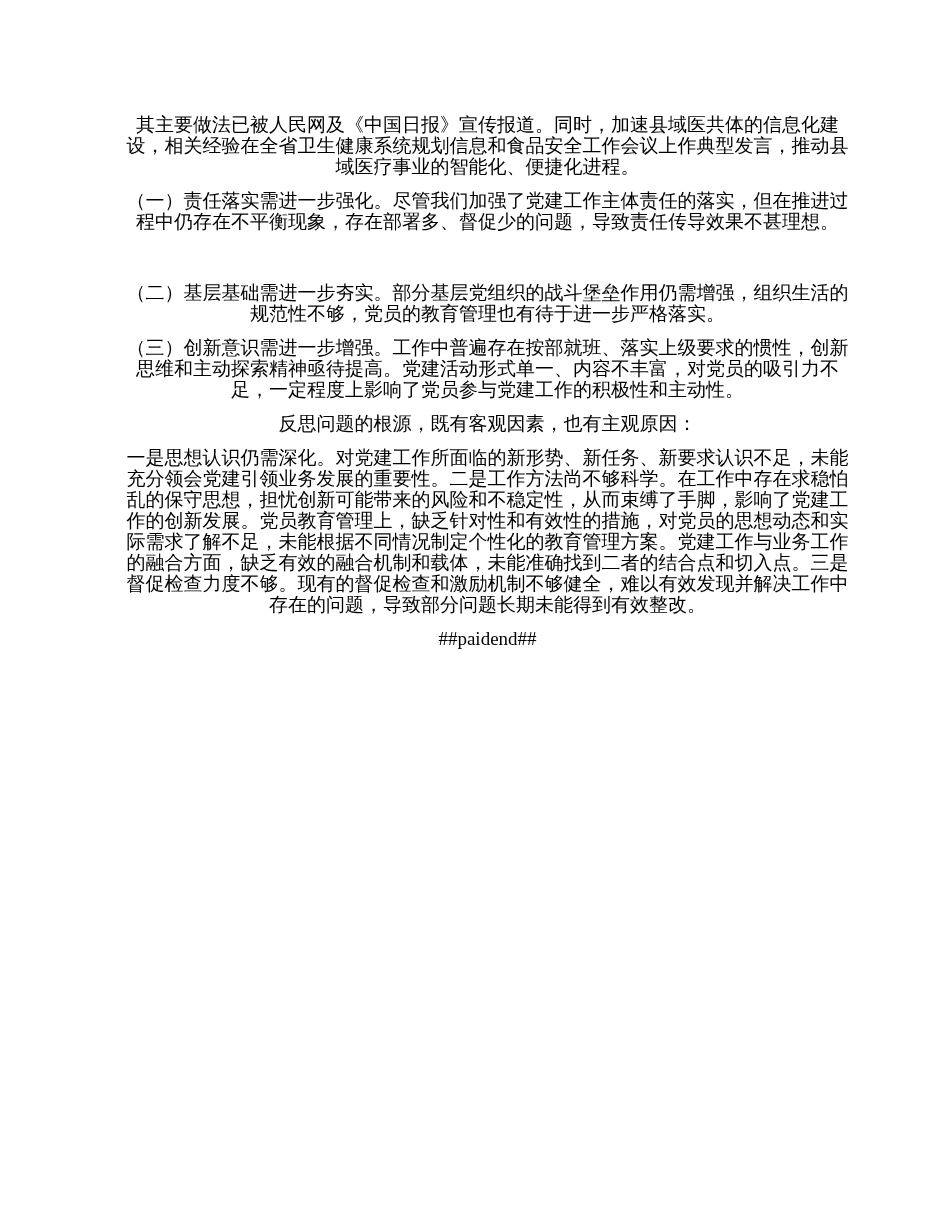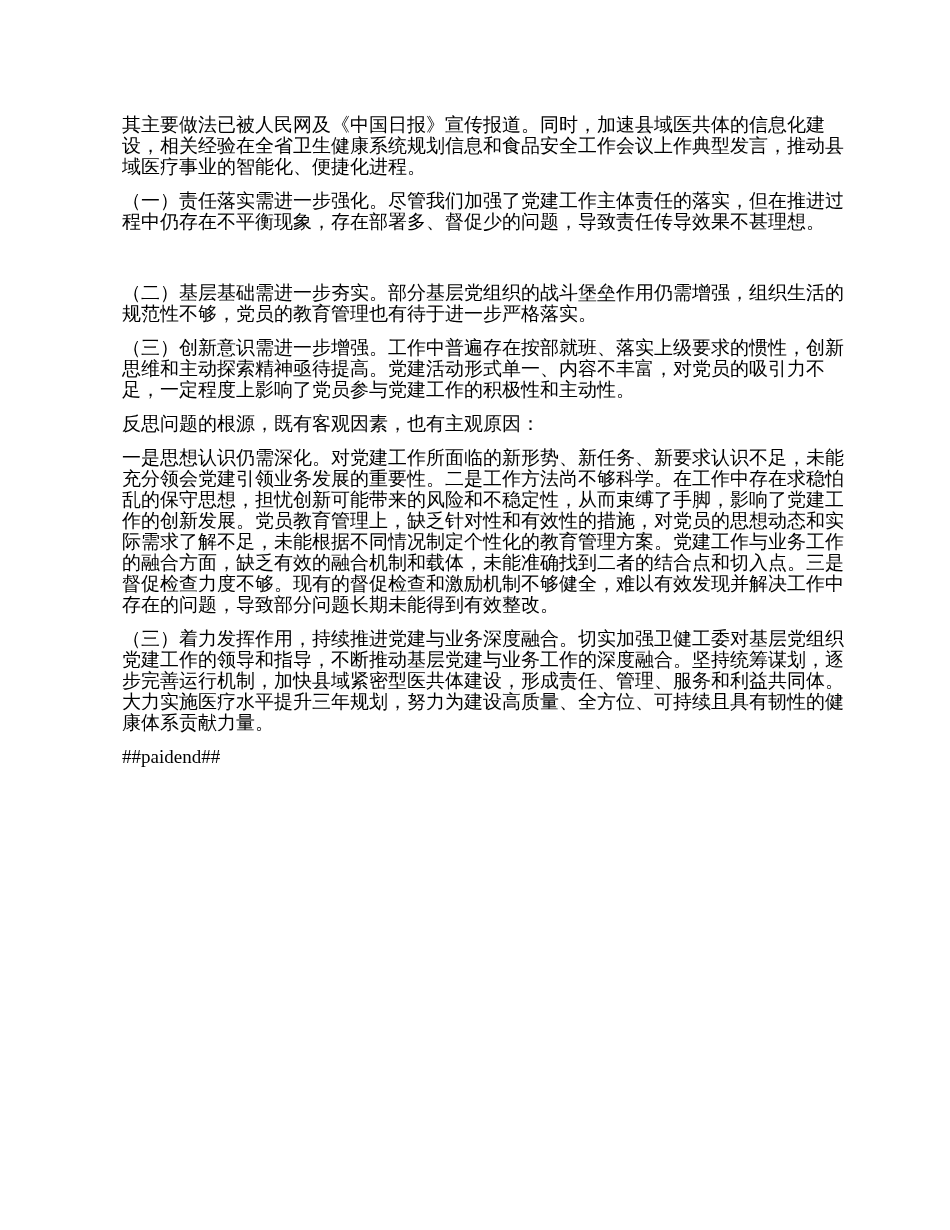--- a/index.html
+++ b/index.html
@@ -15,36 +15,35 @@
     color: #000000;
   }
   .doc {
     padding: 101px 85px 0 110px;
     width: 755px;
   }
   .doc p.para {
     margin: 13px 12px;
     font-size: 19px;
     line-height: 21px;
-    text-align: left;
+    text-align: center;
     word-break: break-all;
     overflow-wrap: anywhere;
   }
   .doc p.extra-space {
     margin-top: 50px;
   }
   .doc strong {
     font-weight: normal;
   }
 </style>
 </head>
 <body>
 
 <div class="doc">
     <p class="para"><span>其主要做法已被人民网及《中国日报》宣传报道。同时，加速县域医共体的信息化建设，相关经验在全省卫生健康系统规划信息和食品安全工作会议上作典型发言，推动县域医疗事业的智能化、便捷化进程。</span></p>
     <p class="para"><span>（一）责任落实需进一步强化。尽管我们加强了党建工作主体责任的落实，但在推进过程中仍存在不平衡现象，存在部署多、督促少的问题，导致责任传导效果不甚理想。</span></p>
     <p class="para extra-space"><span>（二）基层基础需进一步夯实。部分基层党组织的战斗堡垒作用仍需增强，组织生活的规范性不够，党员的教育管理也有待于进一步严格落实。</span></p>
     <p class="para"><span>（三）创新意识需进一步增强。工作中普遍存在按部就班、落实上级要求的惯性，创新思维和主动探索精神亟待提高。党建活动形式单一、内容不丰富，对党员的吸引力不足，一定程度上影响了党员参与党建工作的积极性和主动性。</span></p>
     <p class="para"><span>反思问题的根源，既有客观因素，也有主观原因：</span></p>
     <p class="para"><strong>一是</strong><span>思想认识仍需深化。对党建工作所面临的新形势、新任务、新要求认识不足，未能充分领会党建引领业务发展的重要性。</span><strong>二是</strong><span>工作方法尚不够科学。在工作中存在求稳怕乱的保守思想，担忧创新可能带来的风险和不稳定性，从而束缚了手脚，影响了党建工作的创新发展。党员教育管理上，缺乏针对性和有效性的措施，对党员的思想动态和实际需求了解不足，未能根据不同情况制定个性化的教育管理方案。党建工作与业务工作的融合方面，缺乏有效的融合机制和载体，未能准确找到二者的结合点和切入点。</span><strong>三是</strong><span>督促检查力度不够。现有的督促检查和激励机制不够健全，难以有效发现并解决工作中存在的问题，导致部分问题长期未能得到有效整改。</span></p>
-    <p class="para"><span>（三）着力发挥作用，持续推进党建与业务深度融合。切实加强卫健工委对基层党组织党建工作的领导和指导，不断推动基层党建与业务工作的深度融合。坚持统筹谋划，逐步完善运行机制，加快县域紧密型医共体建设，形成责任、管理、服务和利益共同体。大力实施医疗水平提升三年规划，努力为建设高质量、全方位、可持续且具有韧性的健康体系贡献力量。</span></p>
     <p class="para"><span>##paidend##</span></p>
   </div>
 
 </body></html>

